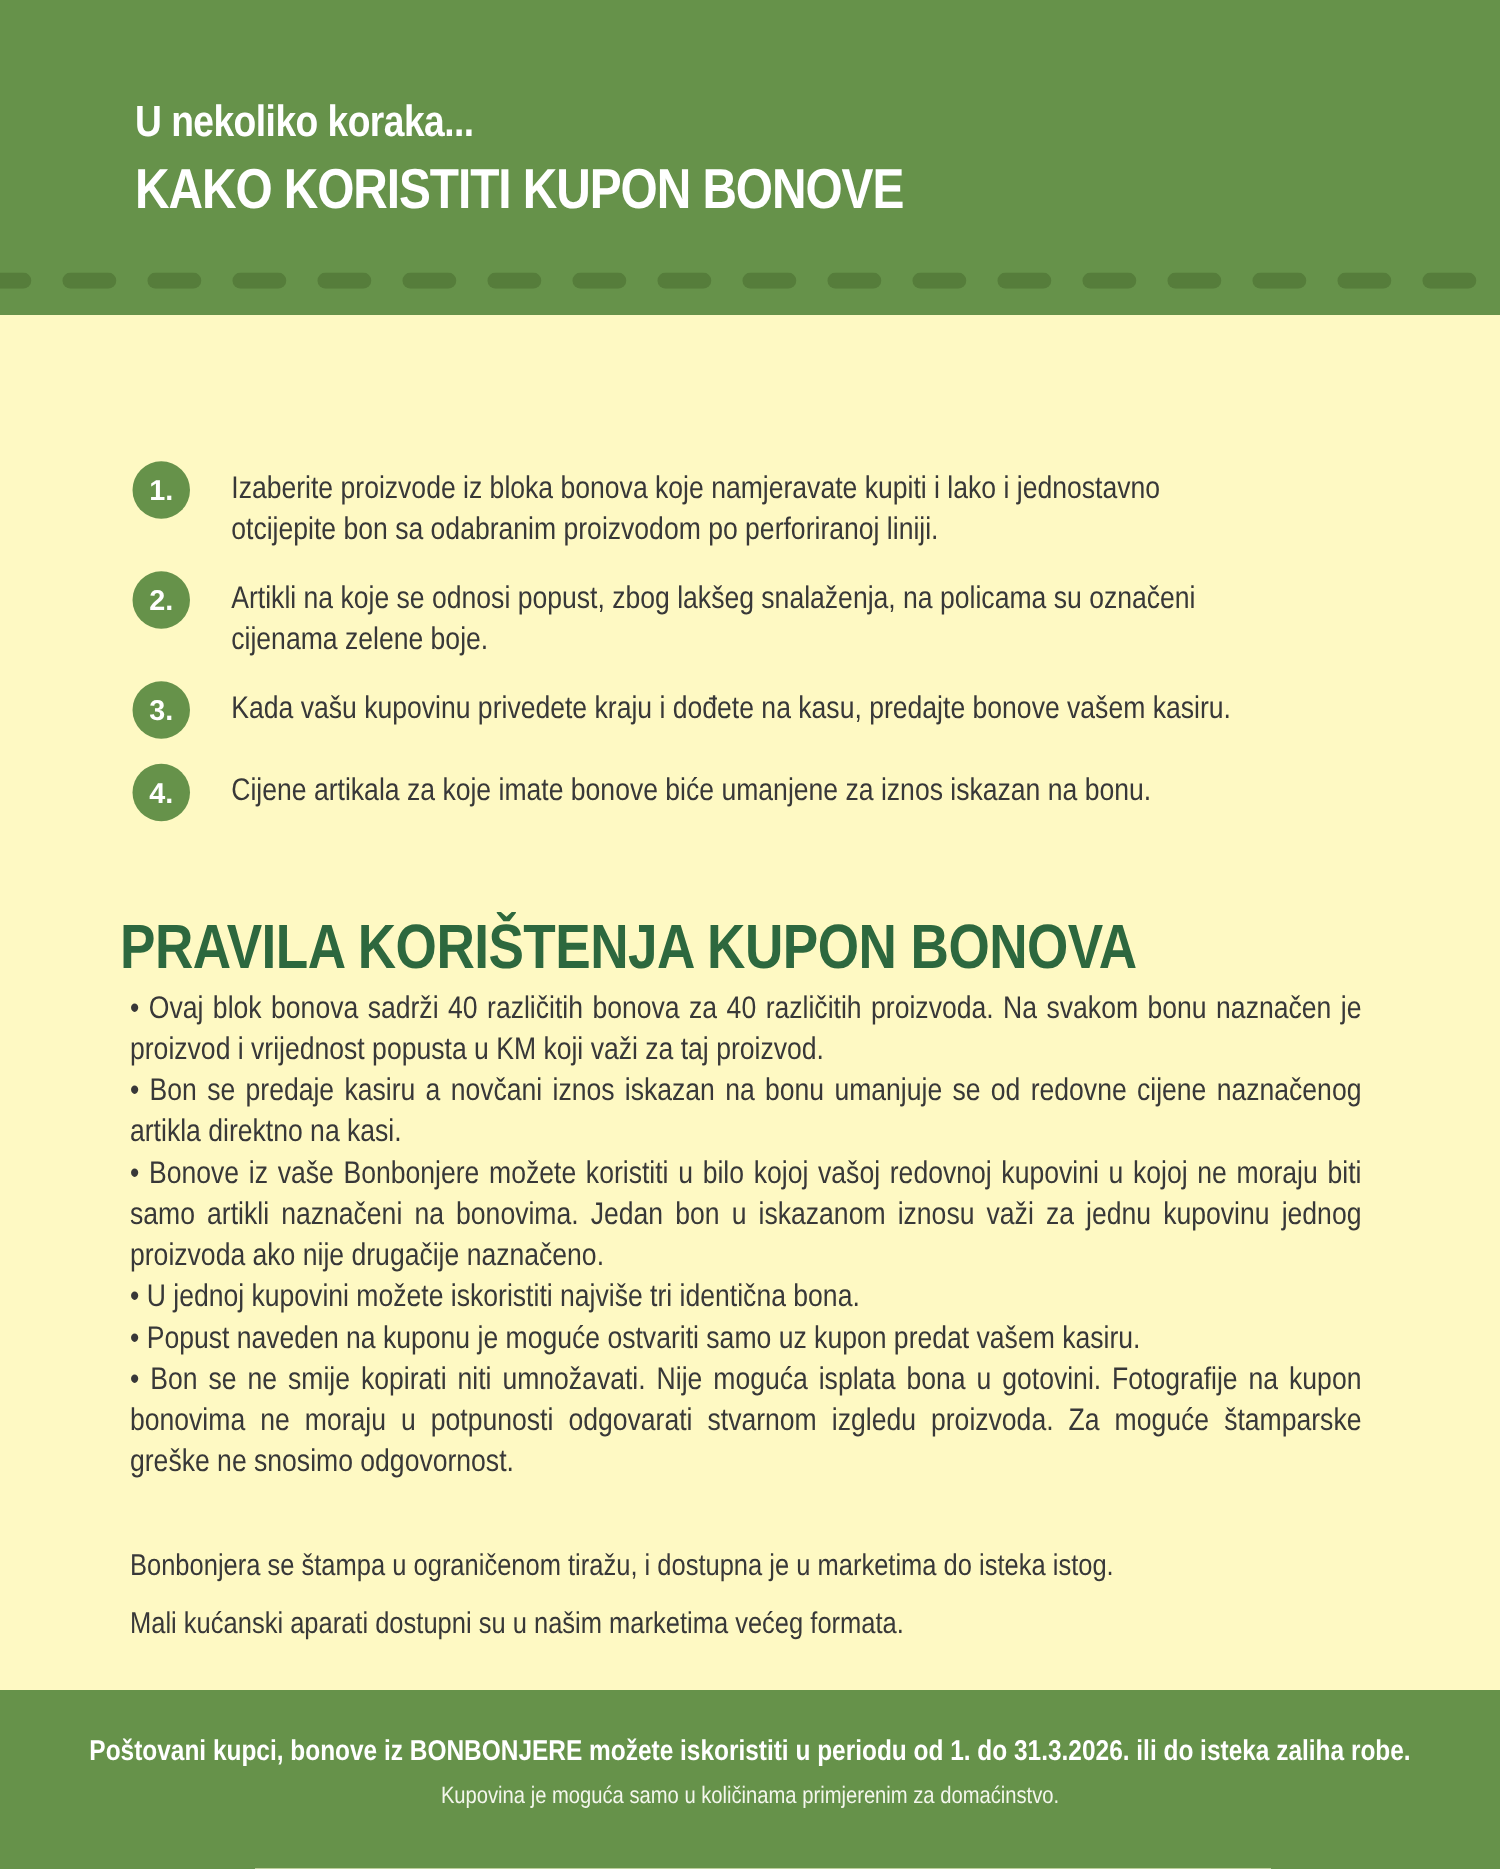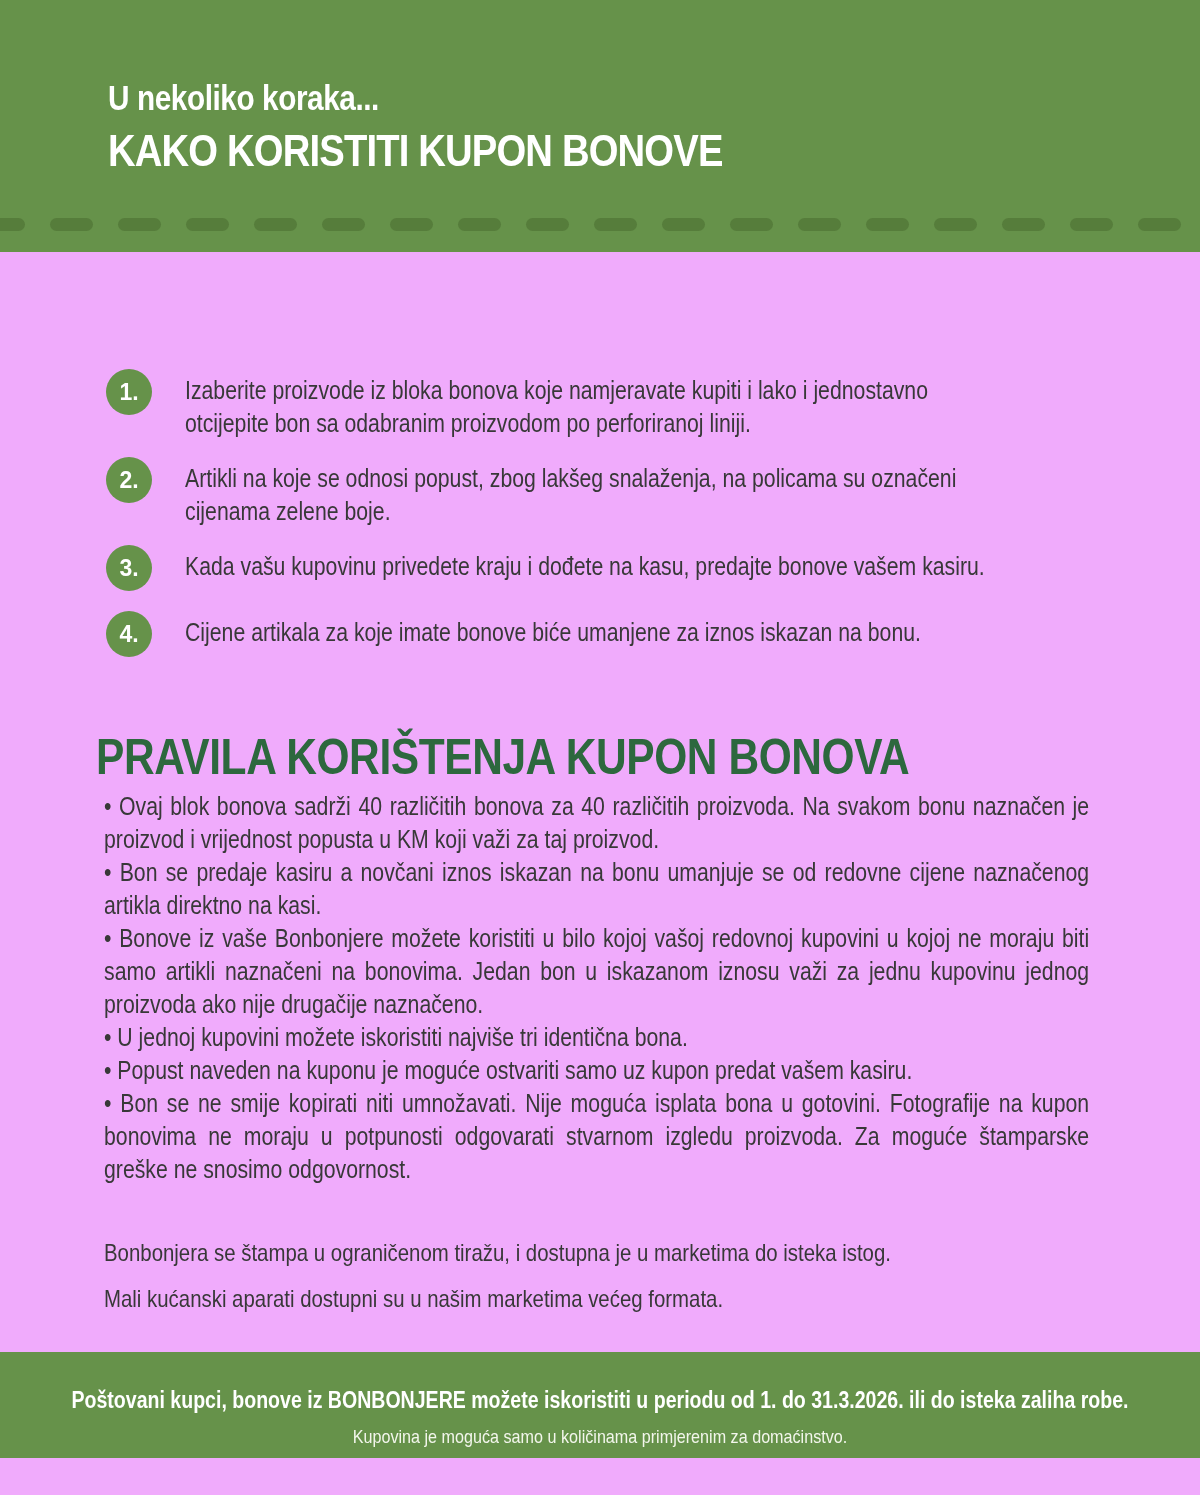--- a/index.html
+++ b/index.html
@@ -5,21 +5,21 @@
   html, body { margin: 0; padding: 0; }
   body {
     width: 1200px; height: 1495px;
     font-family: "Liberation Sans", sans-serif;
     background: #ffffff;
   }
   .page {
     position: relative;
     width: 1200px; height: 1495px;
     overflow: hidden;
-    background: #f0abfc;
+    background: #fef9c3;
   }
   
   .cond-l { transform: scaleX(0.85); transform-origin: 0 0; }
   .cond-c { width: 1412px; margin-left: -106px; transform: scaleX(0.85); transform-origin: 50% 0; }
 
   
   .hero {
     position: absolute; top: 0; left: 0;
     width: 1200px; height: 252px;
     background: var(--green, #66924a);
@@ -84,21 +84,21 @@
     position: absolute; top: 1236px; left: 104px;
     width: 1159px;
     font-size: 24px; line-height: 33px;
     color: var(--text, #383838);
   }
   .notes p { margin: 0 0 13px 0; }
 
   
   .footer {
     position: absolute; left: 0; top: 1352px;
-    width: 1200px; height: 106px;
+    width: 1200px; height: 143px;
     background: var(--green, #66924a);
     color: #fff;
   }
   .footer-main {
     margin-top: 0; margin-bottom: 0; padding-top: 33px;
     text-align: center; font-size: 23px; font-weight: bold; line-height: 30px;
   }
   .footer-sub {
     margin-top: 10px; margin-bottom: 0;
     text-align: center; font-size: 19px; line-height: 24px;

